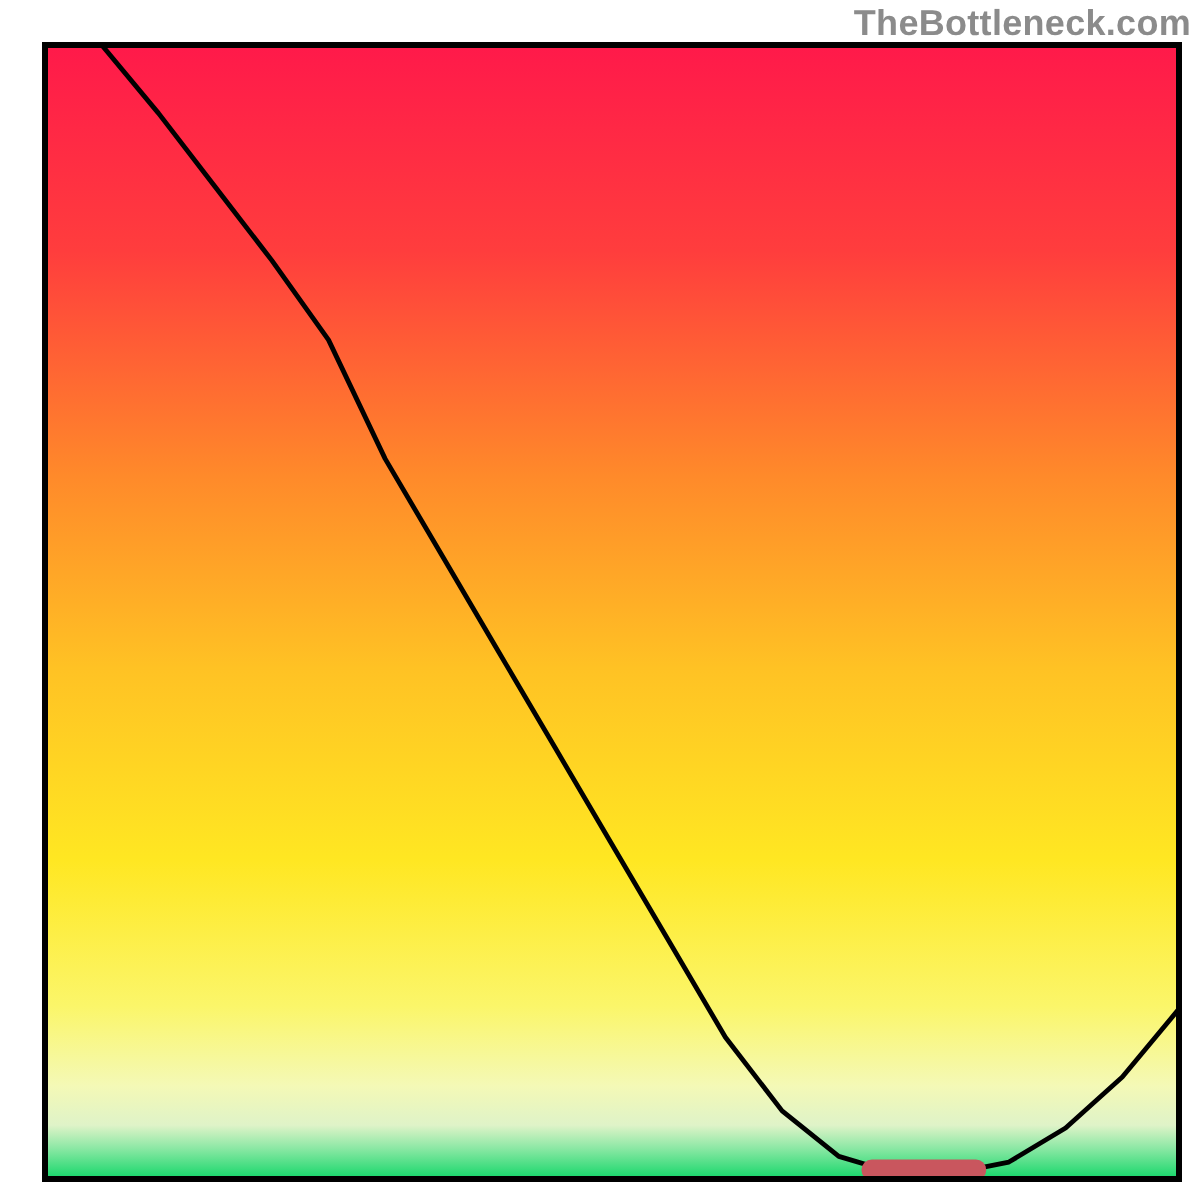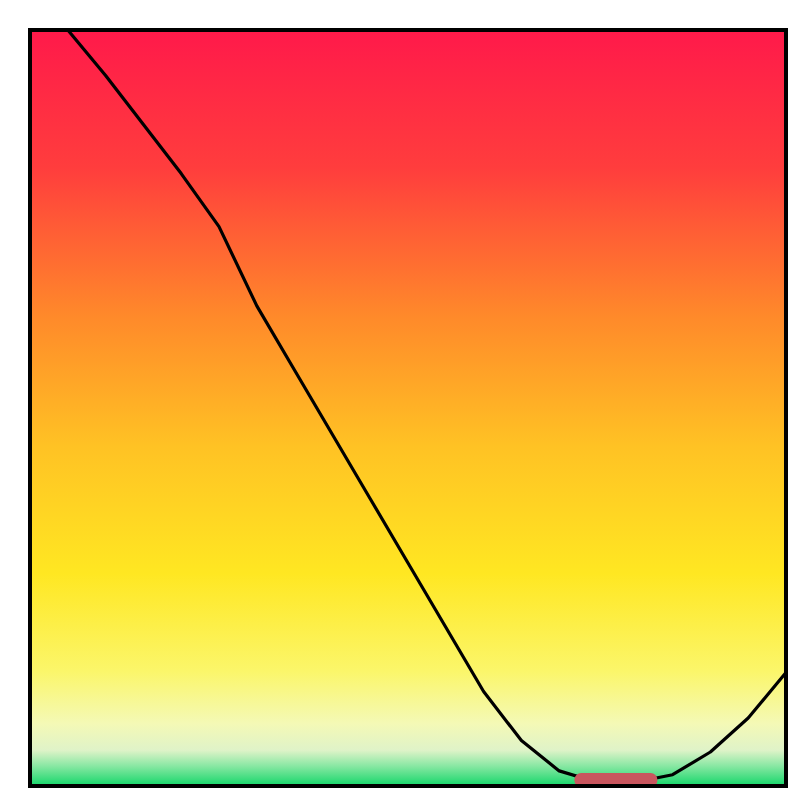--- a/index.html
+++ b/index.html
@@ -27,20 +27,21 @@
   svg.chart {
     position: absolute;
     top: 0;
     left: 0;
   }
 </style>
 </head>
 <body>
 
 <div class="container">
+  <div class="watermark">TheBottleneck.com</div>
 
   <svg class="chart" width="800" height="800" viewBox="0 0 800 800">
     <defs>
       <linearGradient id="bg-grad" x1="0" y1="0" x2="0" y2="1">
 
       <stop offset="0%" stop-color="#ff1a4a"></stop>
           <stop offset="18%" stop-color="#ff3d3d"></stop>
           <stop offset="38%" stop-color="#ff8a2a"></stop>
           <stop offset="55.00000000000001%" stop-color="#ffc224"></stop>
           <stop offset="72%" stop-color="#ffe722"></stop>

